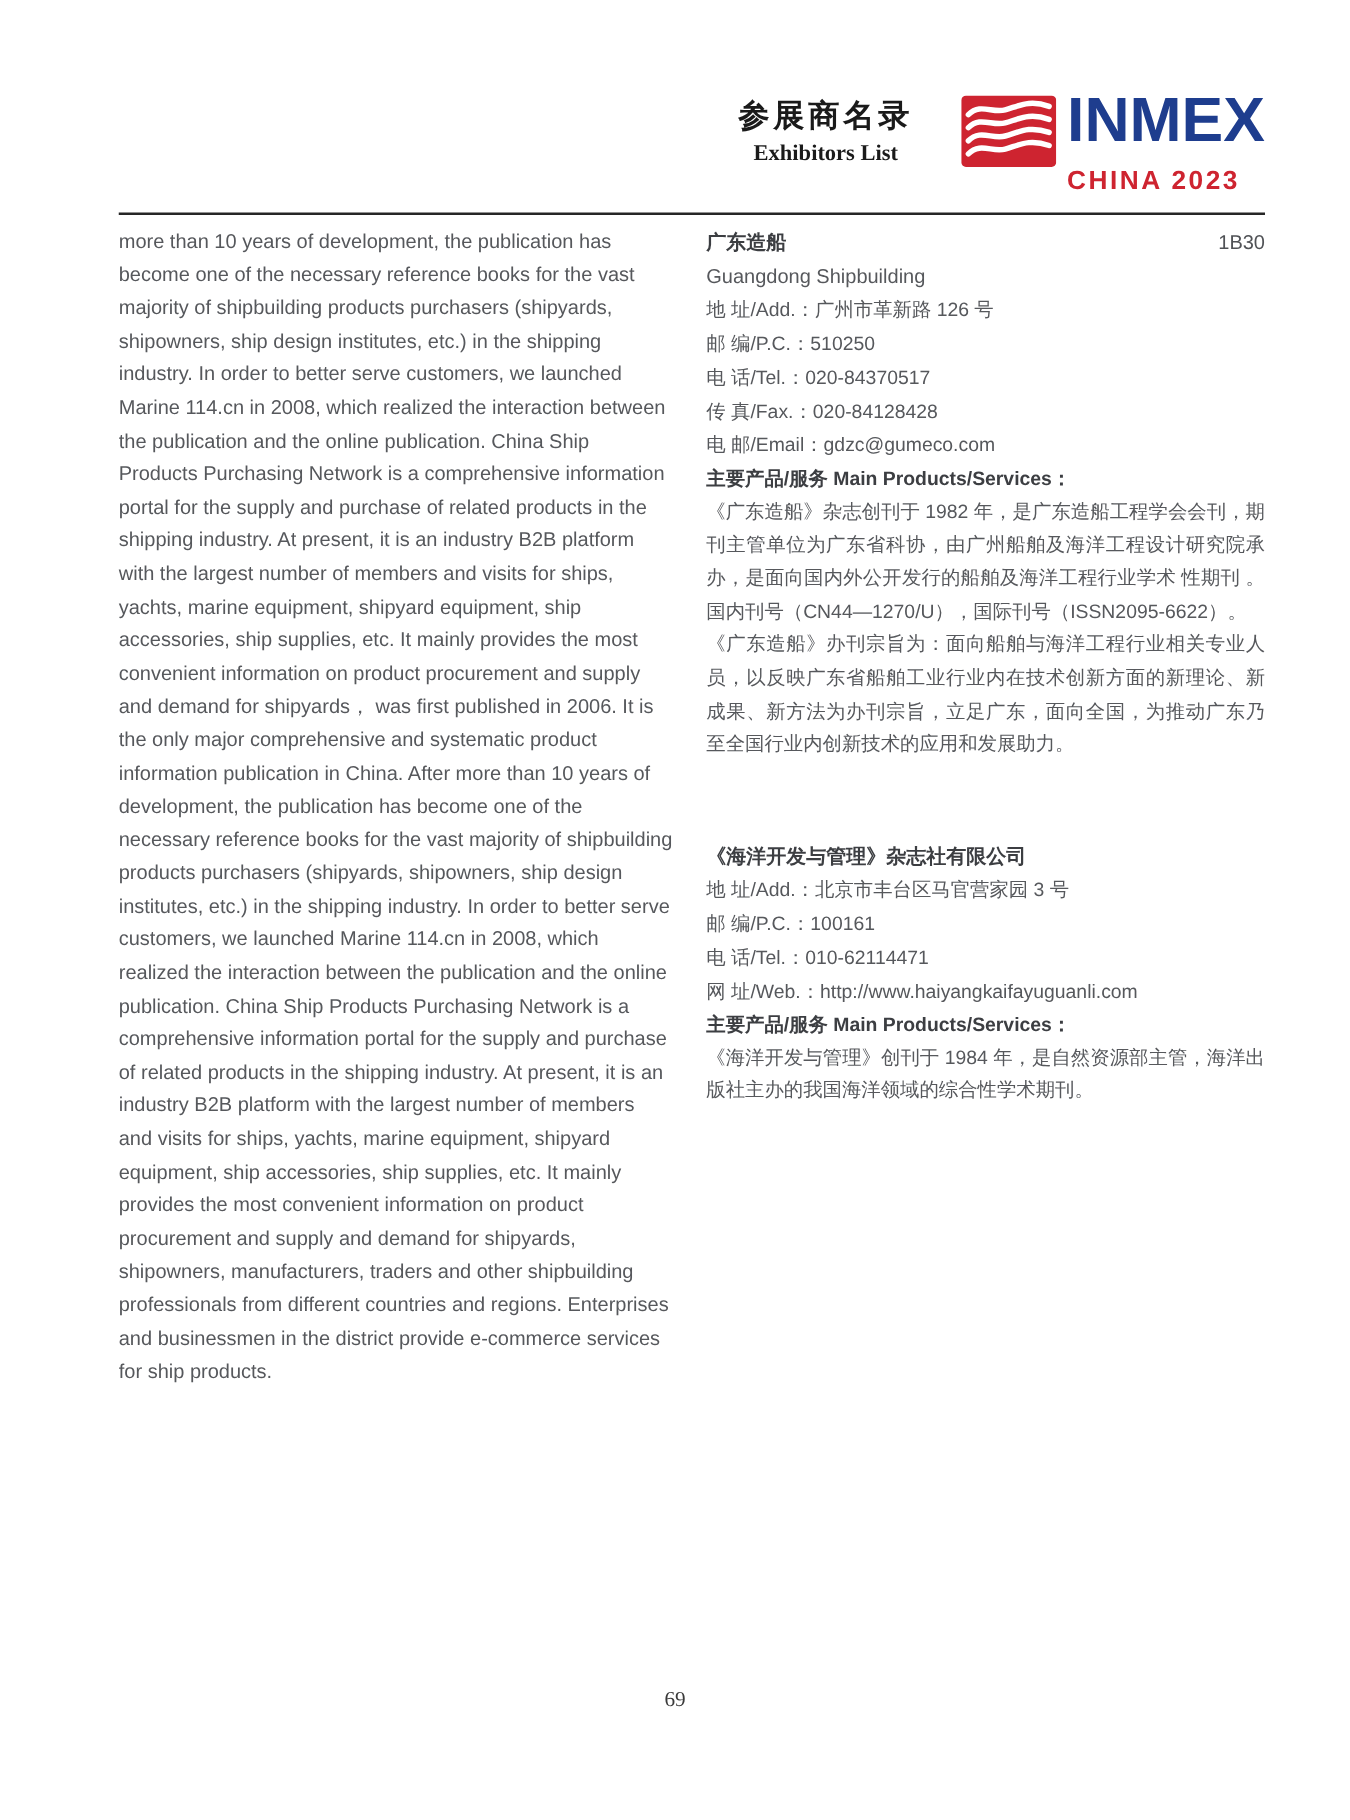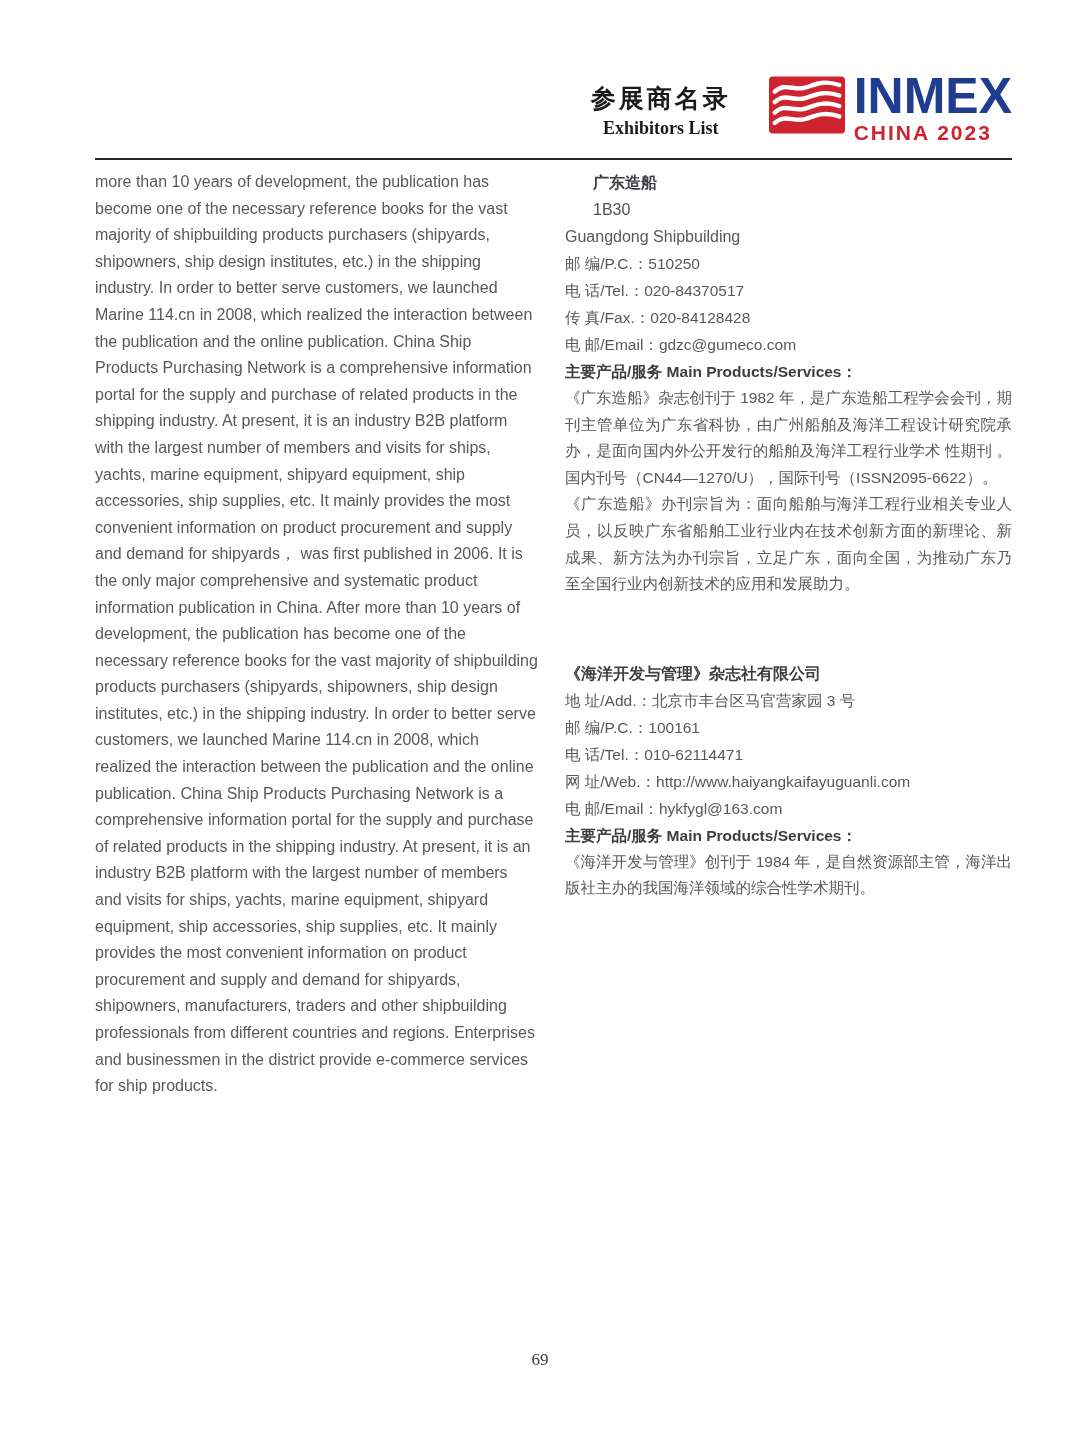--- a/index.html
+++ b/index.html
@@ -10,62 +10,61 @@
     font-family: "Liberation Sans", "DejaVu Sans", sans-serif;
     overflow: hidden;
   }
   .page {
     position: absolute; inset: 0;
     padding: 76px 68px 0 95px;
   }
 
   
   .header-row {
-    display: flex; justify-content: flex-end; align-items: center;
+    display: flex; justify-content: flex-end; 
     gap: 17px;
   }
   .header-titles { display: flex; flex-direction: column; align-items: center; }
   .title-cn {
     font-size: 25px; font-weight: 700; color: #1a1a1a; letter-spacing: 3px;
   }
   .title-en {
     font-family: "Liberation Serif", serif;
     font-size: 18px; color: #1a1a1a; margin-top: 3px; font-weight: bold;
   }
   .logo { display: flex; align-items: flex-start; gap: 9px; padding-left: 21px; }
   .logo-waves { width: 76px; height: 58px; display: block; }
   .logo-textcol { display: flex; flex-direction: column; align-items: flex-start; }
   .logo-name {
     font-size: 50px; font-weight: 800; color: #1e3d8e;
     line-height: 0.82; letter-spacing: 0px;
   }
   .logo-sub {
     font-size: 21px; font-weight: 800; color: #ce2430;
-    letter-spacing: 2px; margin-top: 4px;
+    letter-spacing: 2px; margin-top: 16px;
   }
 
   
   .header-rule {
     border: none; border-top: 2.5px solid #262626;
     margin-top: 13px;
   }
 
   
   .content { display: flex; margin-top: 9px; }
   .col-left { width: 443px; flex: none; }
   .col-right { flex: 1; margin-left: 27px; }
 
   .en-para {
     font-size: 16px; line-height: 26.6px; color: #56585c;
   }
 
   .listing-head {
-    display: flex; align-items: baseline;
+    display: flex; justify-content: space-between; align-items: baseline;
     line-height: 27px;
-    flex-direction: column;
   }
   .listing-name-cn { font-size: 16px; font-weight: 700; color: #3c3e42; }
   .listing-booth { font-size: 16px; color: #505256; margin-left: 28px; }
   .listing-name-en { font-size: 16px; color: #56585c; line-height: 27px; }
   .field-row { font-size: 15.5px; line-height: 27px; color: #56585c; }
   .field-label { }
   .field-value { }
   .products-heading {
     font-size: 15.5px; font-weight: 700; color: #3c3e42; line-height: 27px;
   }
@@ -119,20 +118,23 @@
     <div class="col-right">
 
       <div class="listing">
         <div class="listing-head">
           <span class="listing-name-cn">广东造船</span>
           <span class="listing-booth">1B30</span>
         </div>
         <div class="listing-name-en">Guangdong Shipbuilding</div>
 
         <div class="field-row">
+          <span class="field-label">地 址/Add.：</span><span class="field-value">广州市革新路 126 号</span>
+        </div>
+        <div class="field-row">
           <span class="field-label">邮 编/P.C.：</span><span class="field-value">510250</span>
         </div>
         <div class="field-row">
           <span class="field-label">电 话/Tel.：</span><span class="field-value">020-84370517</span>
         </div>
         <div class="field-row">
           <span class="field-label">传 真/Fax.：</span><span class="field-value">020-84128428</span>
         </div>
         <div class="field-row">
           <span class="field-label">电 邮/Email：</span><span class="field-value">gdzc@gumeco.com</span>
@@ -153,23 +155,20 @@
         </div>
         <div class="field-row">
           <span class="field-label">邮 编/P.C.：</span><span class="field-value">100161</span>
         </div>
         <div class="field-row">
           <span class="field-label">电 话/Tel.：</span><span class="field-value">010-62114471</span>
         </div>
         <div class="field-row">
           <span class="field-label">网 址/Web.：</span><span class="field-value">http://www.haiyangkaifayuguanli.com</span>
         </div>
-        <div class="field-row">
-          <span class="field-label">电 邮/Email：</span><span class="field-value">hykfygl@163.com</span>
-        </div>
 
         <div class="products-heading">主要产品/服务 Main Products/Services：</div>
         <p class="cjk-para">《海洋开发与管理》创刊于 1984 年，是自然资源部主管，海洋出版社主办的我国海洋领域的综合性学术期刊。</p>
       </div>
 
     </div>
   </div>
 
   <div class="page-num">69</div>
 </div>

